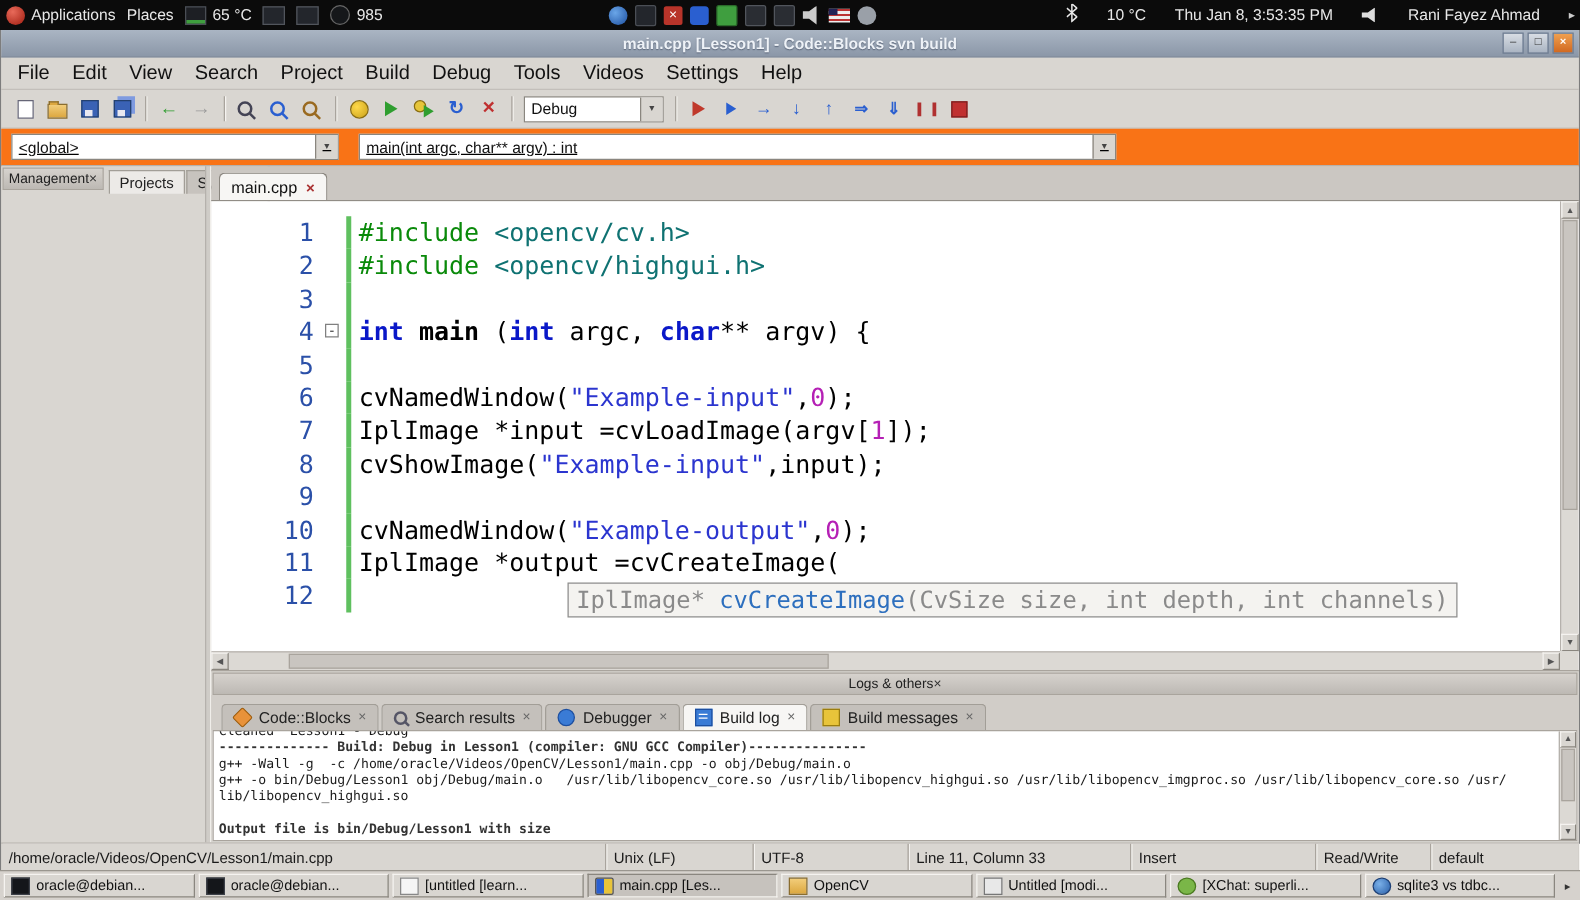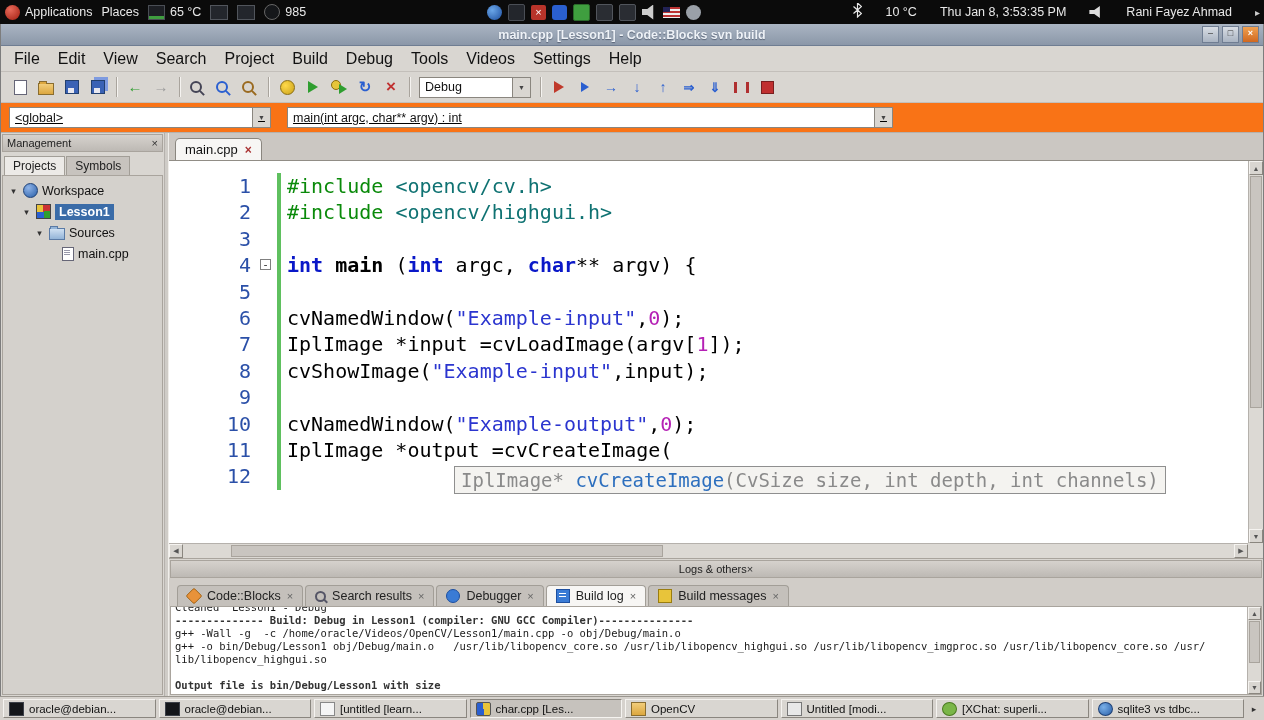--- a/index.html
+++ b/index.html
@@ -91,21 +91,21 @@
   .tb-combo{width:112px;margin:0 4px;}
 
   .symbolbar{height:29px;flex:none;background:#f97316;display:flex;align-items:center;gap:16px;
              padding-left:8px;border-bottom:1px solid #b5b1ac;text-decoration:underline;}
   .scope-combo{width:262px;}
   .func-combo{width:606px;}
 
   
   .content-row{flex:1;display:flex;min-height:0;}
 
-  .management{width:163px;flex:none;display:flex;flex-direction:column;background:#d9d6d1;min-height:0;}
+  .management{width:163px;flex:none;display:flex;flex-direction:row;background:#d9d6d1;min-height:0;}
   .mgmt-caption{height:16px;flex:none;margin:1px;background:linear-gradient(#d6d2cd,#bdb9b4);
                 border:1px solid #a9a49d;display:flex;align-items:center;justify-content:space-between;
                 font-size:11px;color:#222;padding:0 4px;}
   .cap-close{font-size:11px;color:#333;line-height:1;}
   .mgmt-tabs{height:22px;flex:none;display:flex;align-items:flex-end;padding-left:3px;gap:1px;}
   .side-tab{padding:2px 8px;font-size:12px;border:1px solid #a29e97;border-bottom:none;background:#c7c3be;color:#222;}
   .side-tab.active{background:#eceae7;}
   .tree{flex:1;background:#d4d1cc;border:1px solid #a9a49d;margin:0 1px 1px 1px;padding-top:4px;font-size:12.5px;overflow:hidden;}
   .tree-row{height:21px;display:flex;align-items:center;gap:4px;color:#111;}
   .expander{width:11px;font-size:9px;color:#333;text-align:center;flex:none;}
@@ -555,39 +555,48 @@
               <span class="sc-btn">▲</span>
               <span class="lv-thumb"></span>
               <span class="sc-btn down" style="margin-top:auto;">▼</span>
             </div>
           </div>
         </div>
 
       </div>
     </div>
 
+    <div class="statusbar" id="status-bar">
+        <span class="sb-seg" style="width: 484px;">/home/oracle/Videos/OpenCV/Lesson1/main.cpp</span>
+        <span class="sb-seg" style="width: 118px;">Unix (LF)</span>
+        <span class="sb-seg" style="width: 124px;">UTF-8</span>
+        <span class="sb-seg" style="width: 178px;">Line 11, Column 33</span>
+        <span class="sb-seg" style="width: 148px;">Insert</span>
+        <span class="sb-seg" style="width: 92px;">Read/Write</span>
+        <span class="sb-seg" style="flex: 1 1 0%; border-right: none;">default</span>
+      </div>
   </div>
 
   <div class="taskbar">
     <span id="taskbar-list" style="display:flex;flex:1;min-width:0;gap:3px;">
         <span class="task-btn">
           <span class="tki tki-terminal"></span>
           <span class="task-label">oracle@debian...</span>
         </span>
         <span class="task-btn">
           <span class="tki tki-terminal"></span>
           <span class="task-label">oracle@debian...</span>
         </span>
         <span class="task-btn">
           <span class="tki tki-document"></span>
           <span class="task-label">[untitled [learn...</span>
         </span>
         <span class="task-btn active">
           <span class="tki tki-codeblocks"></span>
-          <span class="task-label">char.cpp [Les...</span>
+          <span class="task-label">main.cpp [Les...</span>
         </span>
         <span class="task-btn">
           <span class="tki tki-folder"></span>
           <span class="task-label">OpenCV</span>
         </span>
         <span class="task-btn">
           <span class="tki tki-editor"></span>
           <span class="task-label">Untitled [modi...</span>
         </span>
         <span class="task-btn">

